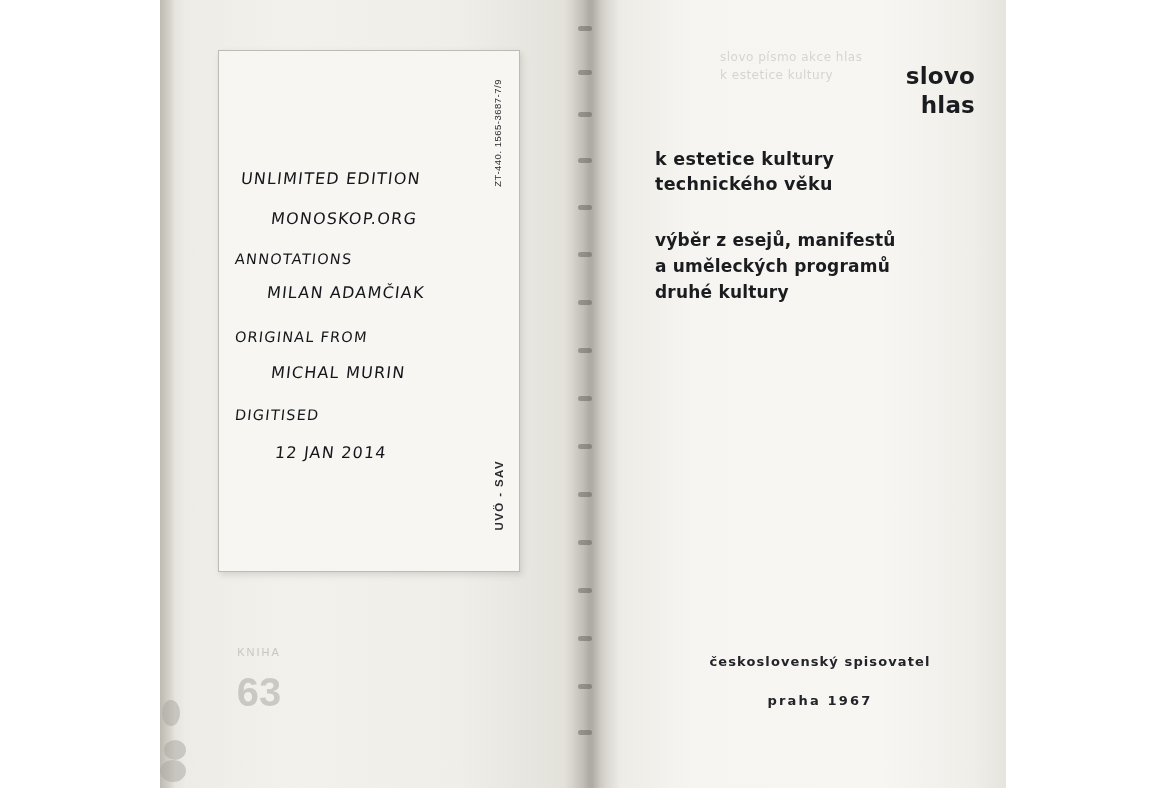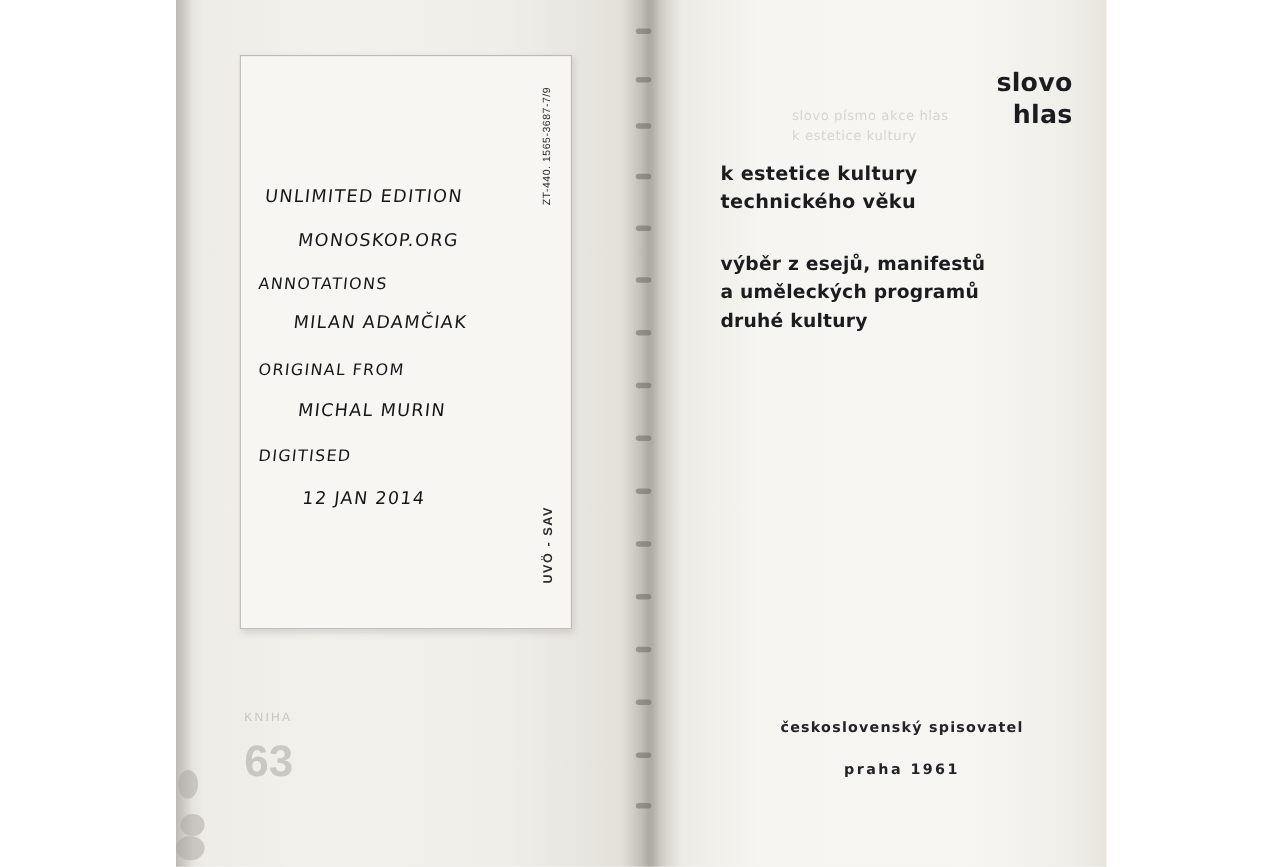--- a/index.html
+++ b/index.html
@@ -125,21 +125,21 @@
   .stamp {
     position: absolute;
     left: 62px;
     bottom: 46px;
     width: 74px;
     height: 96px;
     color: rgba(120,118,112,0.35);
     font-size: 11px;
     letter-spacing: 2px;
     line-height: 1.1;
-    text-align: left;
+    text-align: center;
     overflow: hidden;
   }
   .stamp .num {
     font-size: 40px;
     font-weight: 700;
     line-height: 1;
     letter-spacing: 0;
     margin-top: 14px;
     color: rgba(120,118,112,0.32);
   }
@@ -197,21 +197,20 @@
   .ghost {
     position: absolute;
     left: 560px;
     top: 48px;
     width: 300px;
     font-family: "DejaVu Sans", sans-serif;
     font-size: 12px;
     line-height: 1.5;
     color: rgba(140,137,130,0.30);
     letter-spacing: 0.5px;
-    margin-top: 48px;
   }
 </style>
 </head>
 <body>
 
 <div id="page">
 
   <div class="scan">
 
     <div class="paper-shade-left"></div>
@@ -277,17 +276,17 @@
 
       <div class="blurb">
         <div>výběr z esejů, manifestů</div>
         <div>a uměleckých programů</div>
         <div>druhé kultury</div>
       </div>
     </div>
 
     <div class="imprint">
       <div>československý spisovatel</div>
-      <div class="place">praha 1961</div>
+      <div class="place">praha 1967</div>
     </div>
 
   </div>
 </div>
 
 </body></html>

